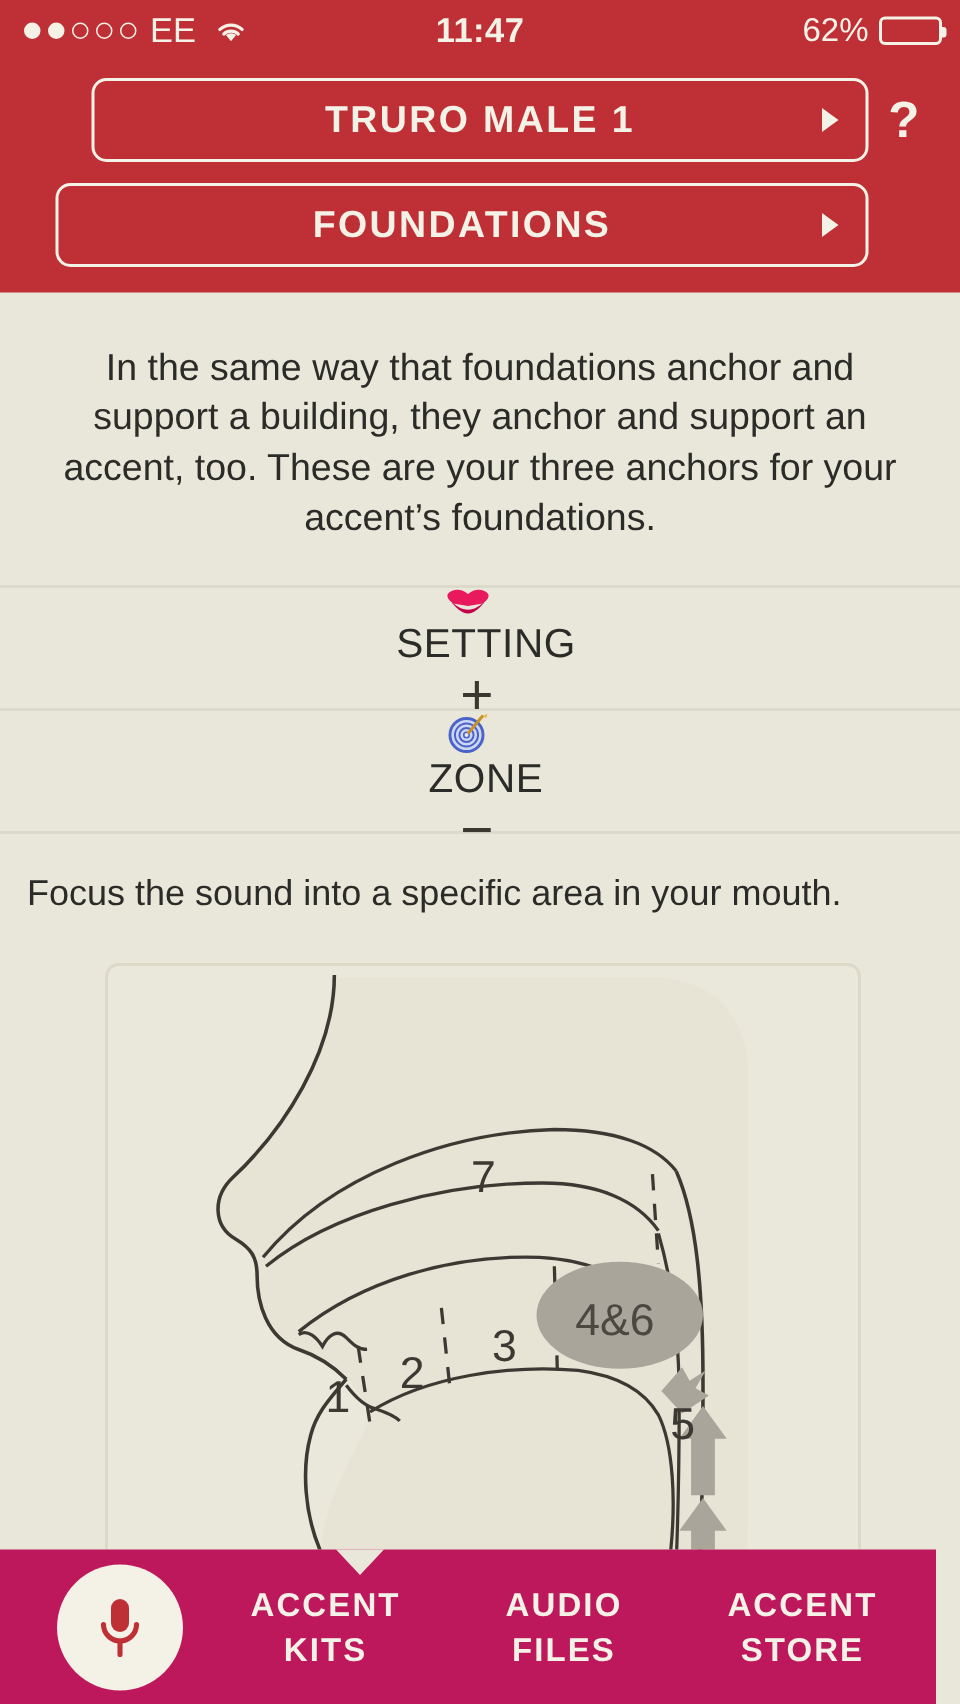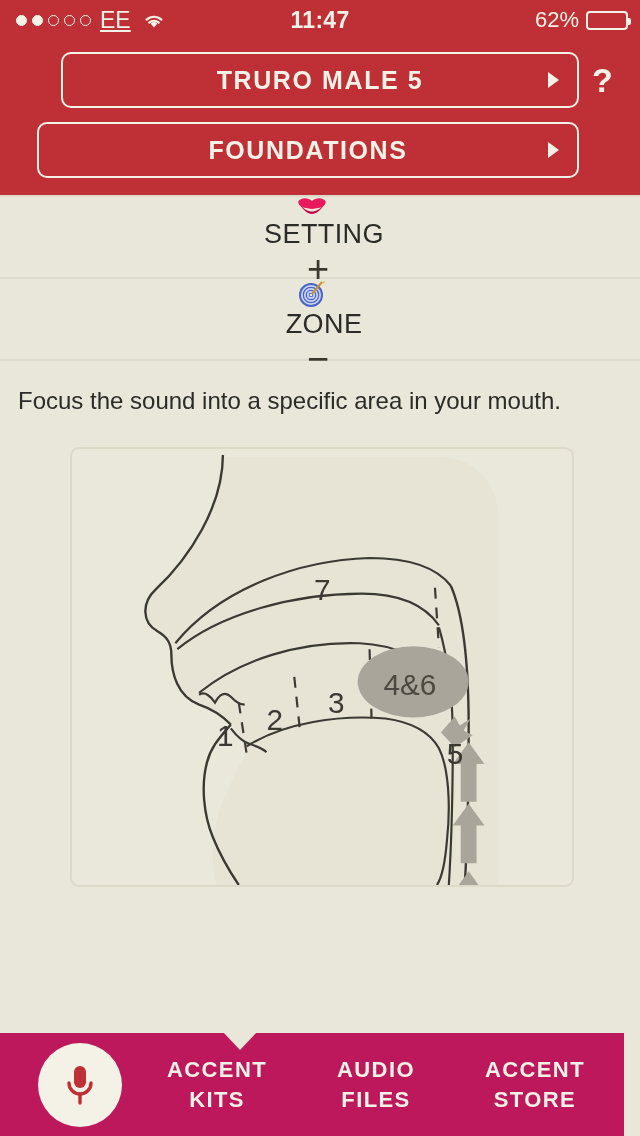--- a/index.html
+++ b/index.html
@@ -15,21 +15,21 @@
   .statusbar {
     position:absolute; top:0; left:0; width:640px; height:40px;
     background:#bf3036; color:#f4f1e6;
     display:flex; align-items:center;
     font-size:22px; font-weight:bold;
   }
   .sb-left { display:flex; align-items:center; gap:6px; margin-left:16px; }
   .dots { display:flex; align-items:center; gap:5px; }
   .dot { width:11px; height:11px; border-radius:50%; border:1.6px solid #f4f1e6; }
   .dot.filled { background:#f4f1e6; }
-  .carrier { font-size:23px; letter-spacing:0px; font-weight:500; margin-left:3px;text-decoration:underline;}
+  .carrier { font-size:23px; letter-spacing:0px; font-weight:500; margin-left:3px;}
   .wifi { position:relative; width:24px; height:18px; margin-left:5px; }
   .wifi svg { display:block; }
   .sb-time {
     position:absolute; left:0; width:640px; text-align:center;
     font-size:23px; font-weight:600; letter-spacing:0.3px;
   }
   .sb-right {
     position:absolute; right:12px; display:flex; align-items:center; gap:7px;
     font-size:22px; font-weight:500;
   }
@@ -151,35 +151,36 @@
       <span class="battery">
         <span class="battery-fill" style="width:62%"></span>
         <span class="battery-cap"></span>
       </span>
     </div>
   </div>
 
   <div class="header">
     <div class="hdr-row">
       <div class="pill">
-        <span>TRURO MALE 5</span>
+        <span>TRURO MALE 1</span>
         <span class="arrow"></span>
       </div>
       <div class="help">?</div>
     </div>
     <div class="hdr-row r2">
       <div class="pill second">
         <span>FOUNDATIONS</span>
         <span class="arrow"></span>
       </div>
     </div>
   </div>
 
   <div class="content">
 
+    <div class="intro">In the same way that foundations anchor and support a building, they anchor and support an accent, too. These are your three anchors for your accent’s foundations.</div>
 
     <div class="divider"></div>
 
     <div class="acc-row">
       <span class="acc-icon">
         <svg width="30" height="22" viewBox="0 0 30 22">
           <path d="M15 4 C11 0.5 5 0 1.5 4 C0.5 6.5 3 9 6 10.5 L15 12 L24 10.5 C27 9 29.5 6.5 28.5 4 C25 0 19 0.5 15 4 Z" fill="#e8195c"></path>
           <path d="M2 6.5 C6 13 11 17 15 17 C19 17 24 13 28 6.5 C24 12 19 14.5 15 14.5 C11 14.5 6 12 2 6.5 Z" fill="#c4004a"></path>
         </svg>
       </span>

